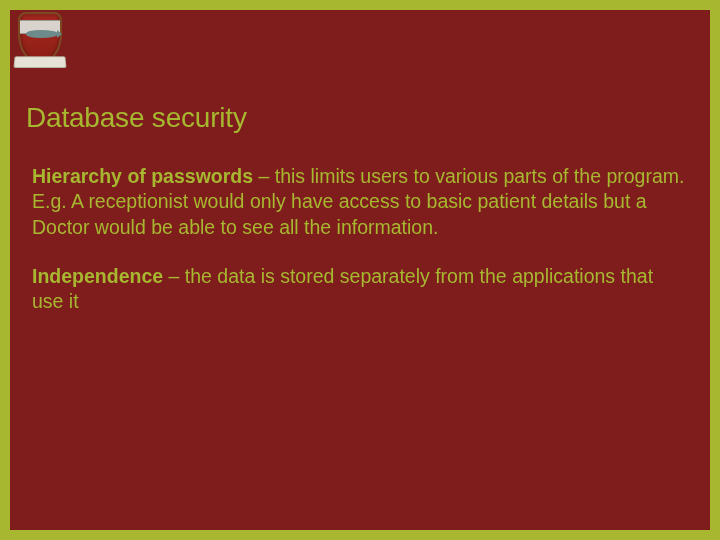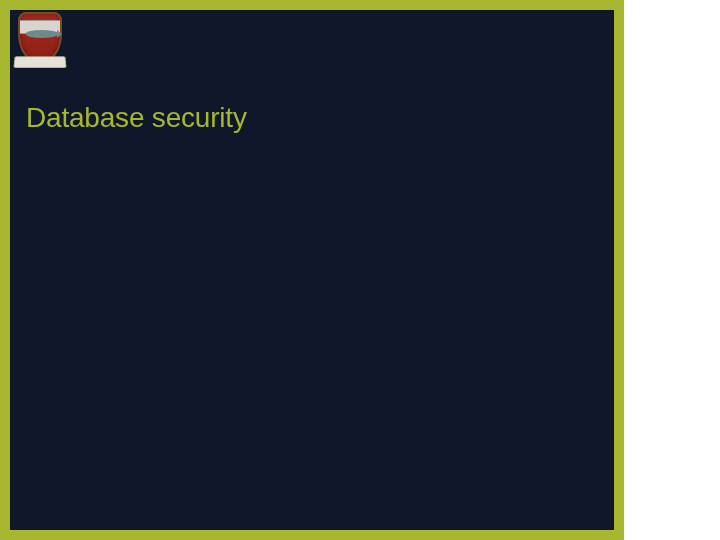--- a/index.html
+++ b/index.html
@@ -2,24 +2,24 @@
 <html><head>
 <meta charset="utf-8">
 <style>
   * { margin: 0; padding: 0; box-sizing: border-box; }
   html, body { width: 720px; height: 540px; overflow: hidden; }
   body {
     font-family: "Segoe UI Light", "Segoe UI", "Helvetica Neue", Arial, sans-serif;
     background: #fff;
   }
   .slide {
-    width: 624px;
+    width: 720px;
     height: 540px;
     border: 10px solid #a7b730;
-    background: #0f172a;
+    background: #7f1d1d;
     position: relative;
   }
   .header-band {
     height: 60px;
     position: relative;
   }
   .crest {
     position: absolute;
     left: 2px;
     top: -4px;
@@ -112,15 +112,21 @@
           <div class="fish"></div>
         </div>
       </div>
       <div class="ribbon"></div>
     </div>
   </div>
 
   <h1 class="title">Database security</h1>
 
   <div class="content">
+    <p>
+      <strong>Hierarchy of passwords</strong><span> – this limits users to various parts of the program. E.g. A receptionist would only have access to basic patient details but a Doctor would be able to see all the information.</span>
+    </p>
+    <p>
+      <strong>Independence </strong><span> – the data is stored separately from the applications that use it</span>
+    </p>
   </div>
 
 </div>
 
 </body></html>

